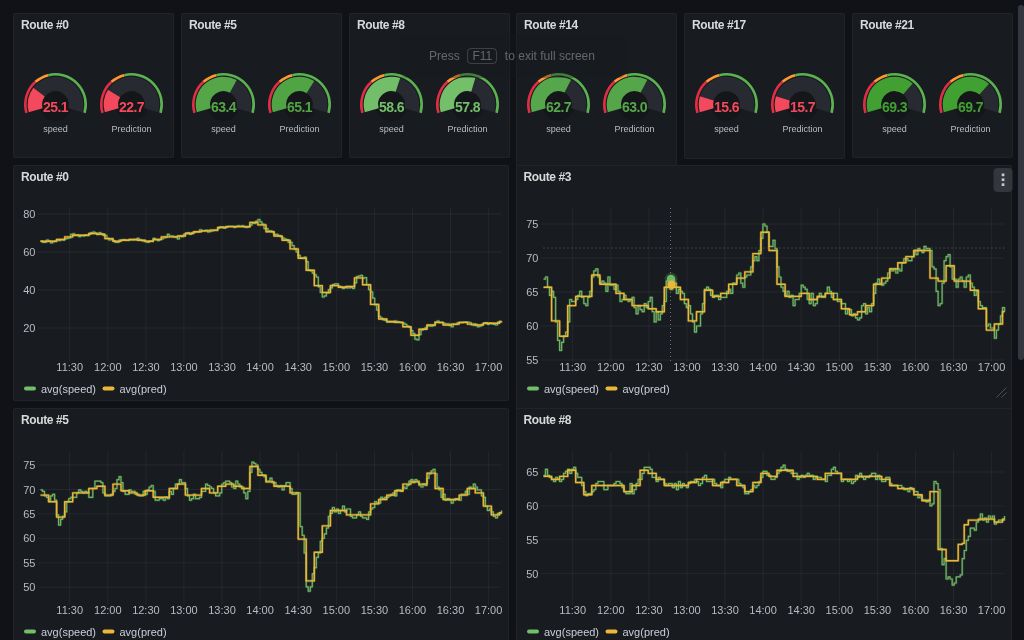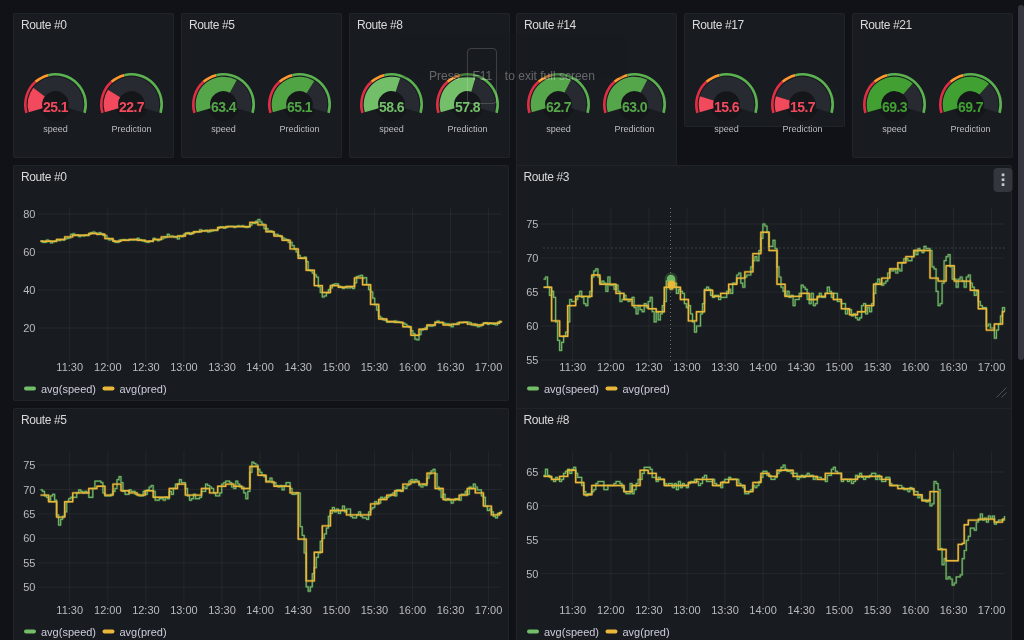--- a/index.html
+++ b/index.html
@@ -1,15 +1,15 @@
 <!DOCTYPE html>
 <html><head><meta charset="utf-8"><style>
 html,body{margin:0;padding:0;background:#111217;width:1024px;height:640px;overflow:hidden;font-family:"Liberation Sans",sans-serif;}
 .panel{position:absolute;background:#181b1f;border:1px solid rgba(204,204,220,0.05);border-radius:2px;box-sizing:border-box;}
-.ptitle{position:absolute;left:7px;top:4px;font-size:12px;font-weight:normal;color:#d8d9da;letter-spacing:-0.4px;}
+.ptitle{position:absolute;left:7px;top:4px;font-size:12px;font-weight:bold;color:#d8d9da;letter-spacing:-0.4px;}
 </style></head><body>
 <div class="panel" style="left:13px;top:13px;width:160.5px;height:145px">
     <div class="ptitle">Route #0</div>
     <svg width="160" height="145" style="position:absolute;left:0;top:0" font-family="Liberation Sans, sans-serif">
       <circle cx="41.5" cy="90.5" r="16.2" fill="#15161a"></circle>
       <path d="M19.36 73.69 A27.80 27.80 0 0 1 68.22 98.16 L54.38 94.19 A13.40 13.40 0 0 0 30.83 82.40 Z" fill="#272a30"></path>
       <path d="M14.78 98.16 A27.80 27.80 0 0 1 19.36 73.69 L30.83 82.40 A13.40 13.40 0 0 0 28.62 94.19 Z" fill="#f2495c"></path>
       <path d="M12.47 98.82 A30.20 30.20 0 0 1 21.55 67.83" fill="none" stroke="#e02f44" stroke-width="2.6"></path>
       <path d="M21.55 67.83 A30.20 30.20 0 0 1 34.31 61.17" fill="none" stroke="#ff9830" stroke-width="2.6"></path>
       <path d="M34.31 61.17 A30.20 30.20 0 0 1 70.53 98.82" fill="none" stroke="#5cb151" stroke-width="2.6"></path>
@@ -81,21 +81,21 @@
       <path d="M130.36 65.85 A27.80 27.80 0 0 1 144.22 98.16 L130.38 94.19 A13.40 13.40 0 0 0 123.70 78.62 Z" fill="#272a30"></path>
       <path d="M90.78 98.16 A27.80 27.80 0 0 1 130.36 65.85 L123.70 78.62 A13.40 13.40 0 0 0 104.62 94.19 Z" fill="#55a64a"></path>
       <path d="M88.47 98.82 A30.20 30.20 0 0 1 97.55 67.83" fill="none" stroke="#e02f44" stroke-width="2.6"></path>
       <path d="M97.55 67.83 A30.20 30.20 0 0 1 110.31 61.17" fill="none" stroke="#ff9830" stroke-width="2.6"></path>
       <path d="M110.31 61.17 A30.20 30.20 0 0 1 146.53 98.82" fill="none" stroke="#5cb151" stroke-width="2.6"></path>
       <text x="117.5" y="98.1" text-anchor="middle" font-size="14" font-weight="bold" letter-spacing="-0.5" fill="#55a64a">63.0</text>
       <text x="41.5" y="117.5" text-anchor="middle" font-size="9" fill="#bcbec3">speed</text>
       <text x="117.5" y="117.5" text-anchor="middle" font-size="9" fill="#bcbec3">Prediction</text>
     </svg>
   </div>
-<div class="panel" style="left:684px;top:13px;width:160.5px;height:114px">
+<div class="panel" style="left:684px;top:13px;width:160.5px;height:146px">
     <div class="ptitle">Route #17</div>
     <svg width="160" height="145" style="position:absolute;left:0;top:0" font-family="Liberation Sans, sans-serif">
       <circle cx="41.5" cy="90.5" r="16.2" fill="#15161a"></circle>
       <path d="M14.92 82.34 A27.80 27.80 0 0 1 68.22 98.16 L54.38 94.19 A13.40 13.40 0 0 0 28.69 86.57 Z" fill="#272a30"></path>
       <path d="M14.78 98.16 A27.80 27.80 0 0 1 14.92 82.34 L28.69 86.57 A13.40 13.40 0 0 0 28.62 94.19 Z" fill="#f2495c"></path>
       <path d="M12.47 98.82 A30.20 30.20 0 0 1 21.55 67.83" fill="none" stroke="#e02f44" stroke-width="2.6"></path>
       <path d="M21.55 67.83 A30.20 30.20 0 0 1 34.31 61.17" fill="none" stroke="#ff9830" stroke-width="2.6"></path>
       <path d="M34.31 61.17 A30.20 30.20 0 0 1 70.53 98.82" fill="none" stroke="#5cb151" stroke-width="2.6"></path>
       <text x="41.5" y="98.1" text-anchor="middle" font-size="14" font-weight="bold" letter-spacing="-0.5" fill="#f2495c">15.6</text>
       <circle cx="117.5" cy="90.5" r="16.2" fill="#15161a"></circle>
@@ -321,13 +321,13 @@
       <path d="M26.5 66.4H28.5V60.3H30.5V66.4H32.5V68.4H34.6V70.4H36.6V72.5H38.6V68.4H40.6V70.4H42.6V72.5H44.6V70.4H46.6V64.4H48.6V62.3H50.7V60.3H52.7V64.4H54.7V60.3H56.7V58.3H58.7V64.4H60.7V68.4H62.7H64.7V76.5H66.8V82.6H68.8V86.7H70.8V84.7H72.8H74.8V82.6H76.8V80.6H78.8V74.5H80.9V72.5H82.9H84.9H86.9V80.6H88.9H90.9V76.5H92.9H94.9H97.0V74.5H99.0V72.5H101.0H103.0V74.5H105.0V78.6H107.0V82.6H109.0V84.7H111.1H113.1V74.5H115.1V84.7H117.1V80.6H119.1V74.5H121.1V70.4H123.1H125.1V64.4H127.2V58.3H129.2H131.2H133.2V60.3H135.2V68.4H137.2H139.2V72.5H141.2V68.4H143.3V70.4H145.3H147.3V74.5H149.3V76.5H151.3V74.5H153.3H155.3V78.6H157.4V74.5H159.4V80.6H161.4V72.5H163.4V78.6H165.4V74.5H167.4V76.5H169.4V78.6H171.4V74.5H173.5V72.5H175.5H177.5V70.4H179.5V72.5H181.5V76.5H183.5V74.5H185.5V68.4H187.5V66.4H189.6V72.5H191.6H193.6H195.6V70.4H197.6V74.5H199.6V76.5H201.6H203.7V78.6H205.7V72.5H207.7V70.4H209.7H211.7V68.4H213.7V70.4H215.7H217.7H219.8H221.8V74.5H223.8V76.5H225.8V78.6H227.8V84.7H229.8H231.8V82.6H233.8V80.6H235.9V76.5H237.9V78.6H239.9V76.5H241.9V72.5H243.9V68.4H245.9V62.3H247.9H250.0V66.4H252.0H254.0V70.4H256.0H258.0V68.4H260.0V64.4H262.0V62.3H264.0V58.3H266.1V56.2H268.1V60.3H270.1V62.3H272.1H274.1V64.4H276.1H278.1H280.2V70.4H282.2V68.4H284.2V66.4H286.2V68.4H288.2V66.4H290.2V64.4H292.2V66.4H294.2H296.3V70.4H298.3V68.4H300.3H302.3H304.3V70.4H306.3H308.3V72.5H310.3V66.4H312.4H314.4V60.3H316.4V58.3H318.4V62.3H320.4V64.4H322.4H324.4V72.5H326.5V70.4H328.5H330.5V72.5H332.5V70.4H334.5V74.5H336.5V72.5H338.5V66.4H340.5V68.4H342.6V64.4H344.6V68.4H346.6V70.4H348.6V68.4H350.6H352.6V66.4H354.6V64.4H356.6H358.7V70.4H360.7V66.4H362.7V70.4H364.7V72.5H366.7H368.7V68.4H370.7H372.8V74.5H374.8V76.5H376.8H378.8H380.8H382.8H384.8V78.6H386.8V80.6H388.9H390.9V82.6H392.9V78.6H394.9V80.6H396.9V82.6H398.9H400.9V88.7H402.9V86.7H405.0V90.8H407.0H409.0V92.8H411.0V90.8H413.0V96.8H415.0V94.8H417.0V72.5H419.1V74.5H421.1V80.6H423.1V139.5H425.1V155.7H427.1V149.7H429.1V170.0H431.1V167.9H433.1V170.0H435.2V176.1H437.2V174.0H439.2V167.9H441.2H443.2V165.9H445.2V149.7H447.2V141.5H449.3V131.4H451.3V127.3H453.3V119.2H455.3H457.3V121.2H459.3V113.1H461.3V111.1H463.3V105.0H465.4V111.1H467.4V109.0H469.4V113.1H471.4V107.0H473.4V109.0H475.4V107.0H477.4V115.1H479.4V113.1H481.5V111.1H483.5H485.5H487.5V107.0" fill="none" stroke="#73bf69" stroke-width="1.2" stroke-linejoin="round" opacity="0.9"></path>
       <path d="M26.5 67.4H28.5H30.5H32.5H34.6V70.4H36.6H38.6H40.6H42.6V67.4H44.6H46.6H48.6H50.7V61.3H52.7H54.7H56.7H58.7V73.5H60.7H62.7H64.7H66.8V85.7H68.8H70.8H72.8H74.8V76.5H76.8H78.8H80.9H82.9H84.9H86.9H88.9H90.9H92.9H94.9H97.0H99.0H101.0H103.0H105.0H107.0V82.6H109.0H111.1H113.1H115.1V76.5H117.1H119.1H121.1H123.1V61.3H125.1H127.2H129.2H131.2V64.4H133.2H135.2H137.2H139.2V70.4H141.2H143.3H145.3H147.3V76.5H149.3H151.3H153.3H155.3H157.4H159.4H161.4H163.4H165.4H167.4H169.4H171.4V73.5H173.5H175.5H177.5H179.5V70.4H181.5H183.5H185.5H187.5H189.6H191.6H193.6H195.6V76.5H197.6H199.6H201.6H203.7V73.5H205.7H207.7H209.7H211.7V70.4H213.7H215.7H217.7H219.8V76.5H221.8H223.8H225.8H227.8V82.6H229.8H231.8H233.8H235.9V73.5H237.9H239.9H241.9H243.9V64.4H245.9H247.9H250.0H252.0V67.4H254.0H256.0H258.0H260.0V61.3H262.0H264.0H266.1H268.1H270.1H272.1H274.1H276.1V67.4H278.1H280.2H282.2H284.2H286.2H288.2H290.2H292.2H294.2H296.3H298.3H300.3V70.4H302.3H304.3H306.3H308.3V64.4H310.3H312.4H314.4H316.4H318.4H320.4H322.4H324.4V70.4H326.5H328.5H330.5H332.5H334.5H336.5H338.5H340.5V67.4H342.6H344.6H346.6H348.6H350.6H352.6H354.6H356.6H358.7H360.7H362.7H364.7V70.4H366.7H368.7H370.7H372.8V76.5H374.8H376.8H378.8H380.8V79.6H382.8H384.8H386.8H388.9H390.9H392.9H394.9H396.9V85.7H398.9H400.9H402.9H405.0V91.8H407.0H409.0H411.0H413.0V82.6H415.0H417.0H419.1H421.1V140.5H423.1H425.1H427.1H429.1V151.7H431.1H433.1H435.2H437.2H439.2H441.2V135.4H443.2H445.2V134.4H447.2V115.8H449.3H451.3V111.1H453.3H455.3H457.3H459.3H461.3V110.1H463.3H465.4H467.4H469.4H471.4H473.4H475.4H477.4V113.1H479.4H481.5H483.5H485.5V110.1H487.5" fill="none" stroke="#eab839" stroke-width="2.6" stroke-linejoin="round" opacity="0.3"></path>
       <path d="M26.5 67.4H28.5H30.5H32.5H34.6V70.4H36.6H38.6H40.6H42.6V67.4H44.6H46.6H48.6H50.7V61.3H52.7H54.7H56.7H58.7V73.5H60.7H62.7H64.7H66.8V85.7H68.8H70.8H72.8H74.8V76.5H76.8H78.8H80.9H82.9H84.9H86.9H88.9H90.9H92.9H94.9H97.0H99.0H101.0H103.0H105.0H107.0V82.6H109.0H111.1H113.1H115.1V76.5H117.1H119.1H121.1H123.1V61.3H125.1H127.2H129.2H131.2V64.4H133.2H135.2H137.2H139.2V70.4H141.2H143.3H145.3H147.3V76.5H149.3H151.3H153.3H155.3H157.4H159.4H161.4H163.4H165.4H167.4H169.4H171.4V73.5H173.5H175.5H177.5H179.5V70.4H181.5H183.5H185.5H187.5H189.6H191.6H193.6H195.6V76.5H197.6H199.6H201.6H203.7V73.5H205.7H207.7H209.7H211.7V70.4H213.7H215.7H217.7H219.8V76.5H221.8H223.8H225.8H227.8V82.6H229.8H231.8H233.8H235.9V73.5H237.9H239.9H241.9H243.9V64.4H245.9H247.9H250.0H252.0V67.4H254.0H256.0H258.0H260.0V61.3H262.0H264.0H266.1H268.1H270.1H272.1H274.1H276.1V67.4H278.1H280.2H282.2H284.2H286.2H288.2H290.2H292.2H294.2H296.3H298.3H300.3V70.4H302.3H304.3H306.3H308.3V64.4H310.3H312.4H314.4H316.4H318.4H320.4H322.4H324.4V70.4H326.5H328.5H330.5H332.5H334.5H336.5H338.5H340.5V67.4H342.6H344.6H346.6H348.6H350.6H352.6H354.6H356.6H358.7H360.7H362.7H364.7V70.4H366.7H368.7H370.7H372.8V76.5H374.8H376.8H378.8H380.8V79.6H382.8H384.8H386.8H388.9H390.9H392.9H394.9H396.9V85.7H398.9H400.9H402.9H405.0V91.8H407.0H409.0H411.0H413.0V82.6H415.0H417.0H419.1H421.1V140.5H423.1H425.1H427.1H429.1V151.7H431.1H433.1H435.2H437.2H439.2H441.2V135.4H443.2H445.2V134.4H447.2V115.8H449.3H451.3V111.1H453.3H455.3H457.3H459.3H461.3V110.1H463.3H465.4H467.4H469.4H471.4H473.4H475.4H477.4V113.1H479.4H481.5H483.5H485.5V110.1H487.5" fill="none" stroke="#eab839" stroke-width="1.4" stroke-linejoin="round"></path>
       <rect x="10" y="220.5" width="12" height="4" rx="2" fill="#73bf69"></rect>
       <text x="27" y="226.5" font-size="11" fill="#ccccdc">avg(speed)</text>
       <rect x="88.5" y="220.5" width="12" height="4" rx="2" fill="#eab839"></rect>
       <text x="105.5" y="226.5" font-size="11" fill="#ccccdc">avg(pred)</text>
     </svg>
   </div>
 <div style="position:absolute;left:400px;top:34px;width:226px;height:44px;background:rgba(24,26,30,0.35);border-radius:8px;"></div>
-<div style="position:absolute;left:0;top:48px;width:1024px;text-align:center;font-size:12px;color:rgba(255,255,255,0.33);letter-spacing:0;">Press&nbsp; <span style="display:inline-block;border:1px solid rgba(255,255,255,0.17);border-radius:4px;padding:20px 4px;margin:0 1px;position:relative;color:rgba(255,255,255,0.33);">F11</span> &nbsp;to exit full screen</div>
+<div style="position:absolute;left:0;top:48px;width:1024px;text-align:center;font-size:12px;color:rgba(255,255,255,0.33);letter-spacing:0;">Press&nbsp; <span style="display:inline-block;border:1px solid rgba(255,255,255,0.17);border-radius:4px;padding:0 4px;margin:0 1px;position:relative;color:rgba(255,255,255,0.33);">F11</span> &nbsp;to exit full screen</div>
 <div style="position:absolute;right:0px;top:5px;width:6px;height:355px;background:#34373f;border-radius:3px;"></div>
 </body></html>

